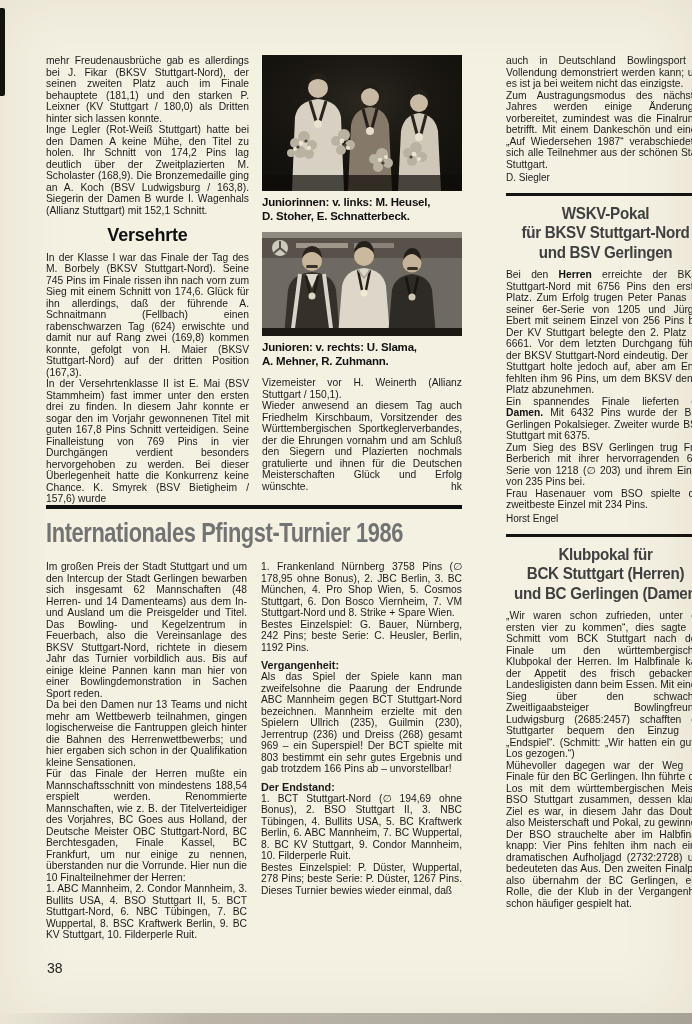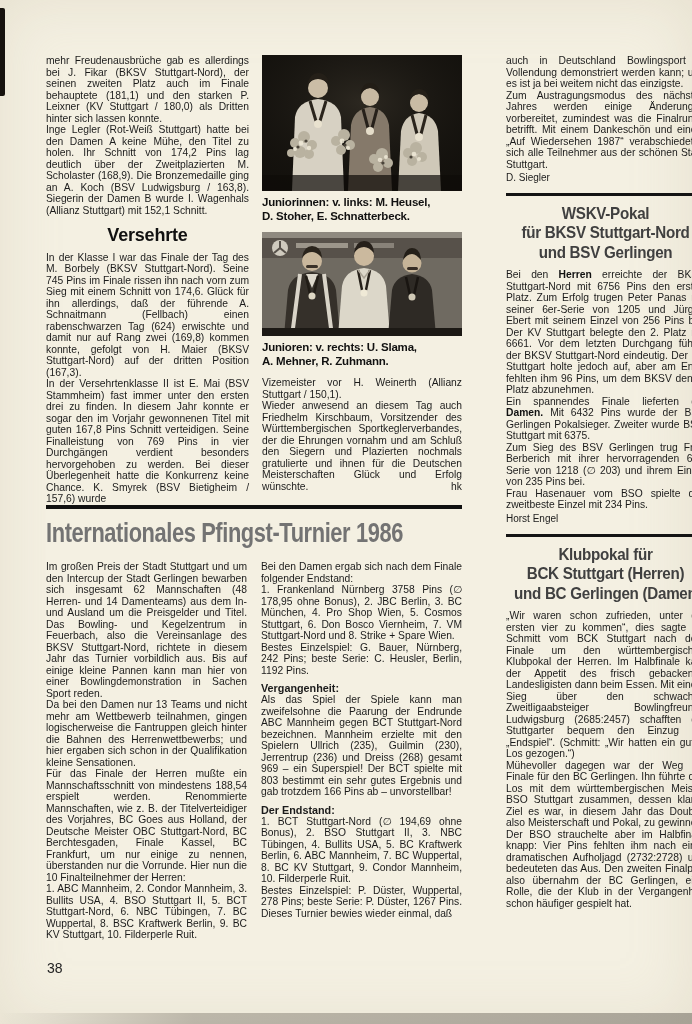--- a/index.html
+++ b/index.html
@@ -218,21 +218,20 @@
       <span class="fit">Internationales Pfingst-Turnier 1986</span>
     </h1>
     <div class="two-col">
       <div class="pcol">
         <p class="body">Im großen Preis der Stadt Stuttgart und um den Intercup der Stadt Gerlingen bewarben sich insgesamt 62 Mannschaften (48 Herren- und 14 Damenteams) aus dem In- und Ausland um die Preisgelder und Titel. Das Bowling- und Kegelzentrum in Feuerbach, also die Vereinsanlage des BKSV Stuttgart-Nord, richtete in diesem Jahr das Turnier vorbildlich aus. Bis auf einige kleine Pannen kann man hier von einer Bowlingdemonstration in Sachen Sport reden.</p>
         <p class="body">Da bei den Damen nur 13 Teams und nicht mehr am Wettbewerb teilnahmen, gingen logischerweise die Fantruppen gleich hinter die Bahnen des Herrenwettbewerbs; und hier ergaben sich schon in der Qualifikation kleine Sensationen.</p>
         <p class="body">Für das Finale der Herren mußte ein Mannschaftsschnitt von mindestens 188,54 erspielt werden. Renommierte Mannschaften, wie z. B. der Titelverteidiger des Vorjahres, BC Goes aus Holland, der Deutsche Meister OBC Stuttgart-Nord, BC Berchtesgaden, Finale Kassel, BC Frankfurt, um nur einige zu nennen, überstanden nur die Vorrunde. Hier nun die 10 Finalteilnehmer der Herren:</p>
         <p class="body">1. ABC Mannheim, 2. Condor Mannheim, 3. Bullits USA, 4. BSO Stuttgart II, 5. BCT Stuttgart-Nord, 6. NBC Tübingen, 7. BC Wuppertal, 8. BSC Kraftwerk Berlin, 9. BC KV Stuttgart, 10. Filderperle Ruit.</p>
       </div>
       <div class="pcol">
-        <p class="body">Bei den Damen ergab sich nach dem Finale folgender Endstand:</p>
         <p class="body">1. Frankenland Nürnberg 3758 Pins (∅ 178,95 ohne Bonus), 2. JBC Berlin, 3. BC München, 4. Pro Shop Wien, 5. Cosmos Stuttgart, 6. Don Bosco Viernheim, 7. VM Stuttgart-Nord und 8. Strike + Spare Wien.</p>
         <p class="body">Bestes Einzelspiel: G. Bauer, Nürnberg, 242 Pins; beste Serie: C. Heusler, Berlin, 1192 Pins.</p>
         <p class="subhead">Vergangenheit:</p>
         <p class="body">Als das Spiel der Spiele kann man zweifelsohne die Paarung der Endrunde ABC Mannheim gegen BCT Stuttgart-Nord bezeichnen. Mannheim erzielte mit den Spielern Ullrich (235), Guilmin (230), Jerrentrup (236) und Dreiss (268) gesamt 969 – ein Superspiel! Der BCT spielte mit 803 bestimmt ein sehr gutes Ergebnis und gab trotzdem 166 Pins ab – unvorstellbar!</p>
         <p class="subhead">Der Endstand:</p>
         <p class="body">1. BCT Stuttgart-Nord (∅ 194,69 ohne Bonus), 2. BSO Stuttgart II, 3. NBC Tübingen, 4. Bullits USA, 5. BC Kraftwerk Berlin, 6. ABC Mannheim, 7. BC Wuppertal, 8. BC KV Stuttgart, 9. Condor Mannheim, 10. Filderperle Ruit.</p>
         <p class="body">Bestes Einzelspiel: P. Düster, Wuppertal, 278 Pins; beste Serie: P. Düster, 1267 Pins. Dieses Turnier bewies wieder einmal, daß</p>
       </div>
     </div>
   </section>

